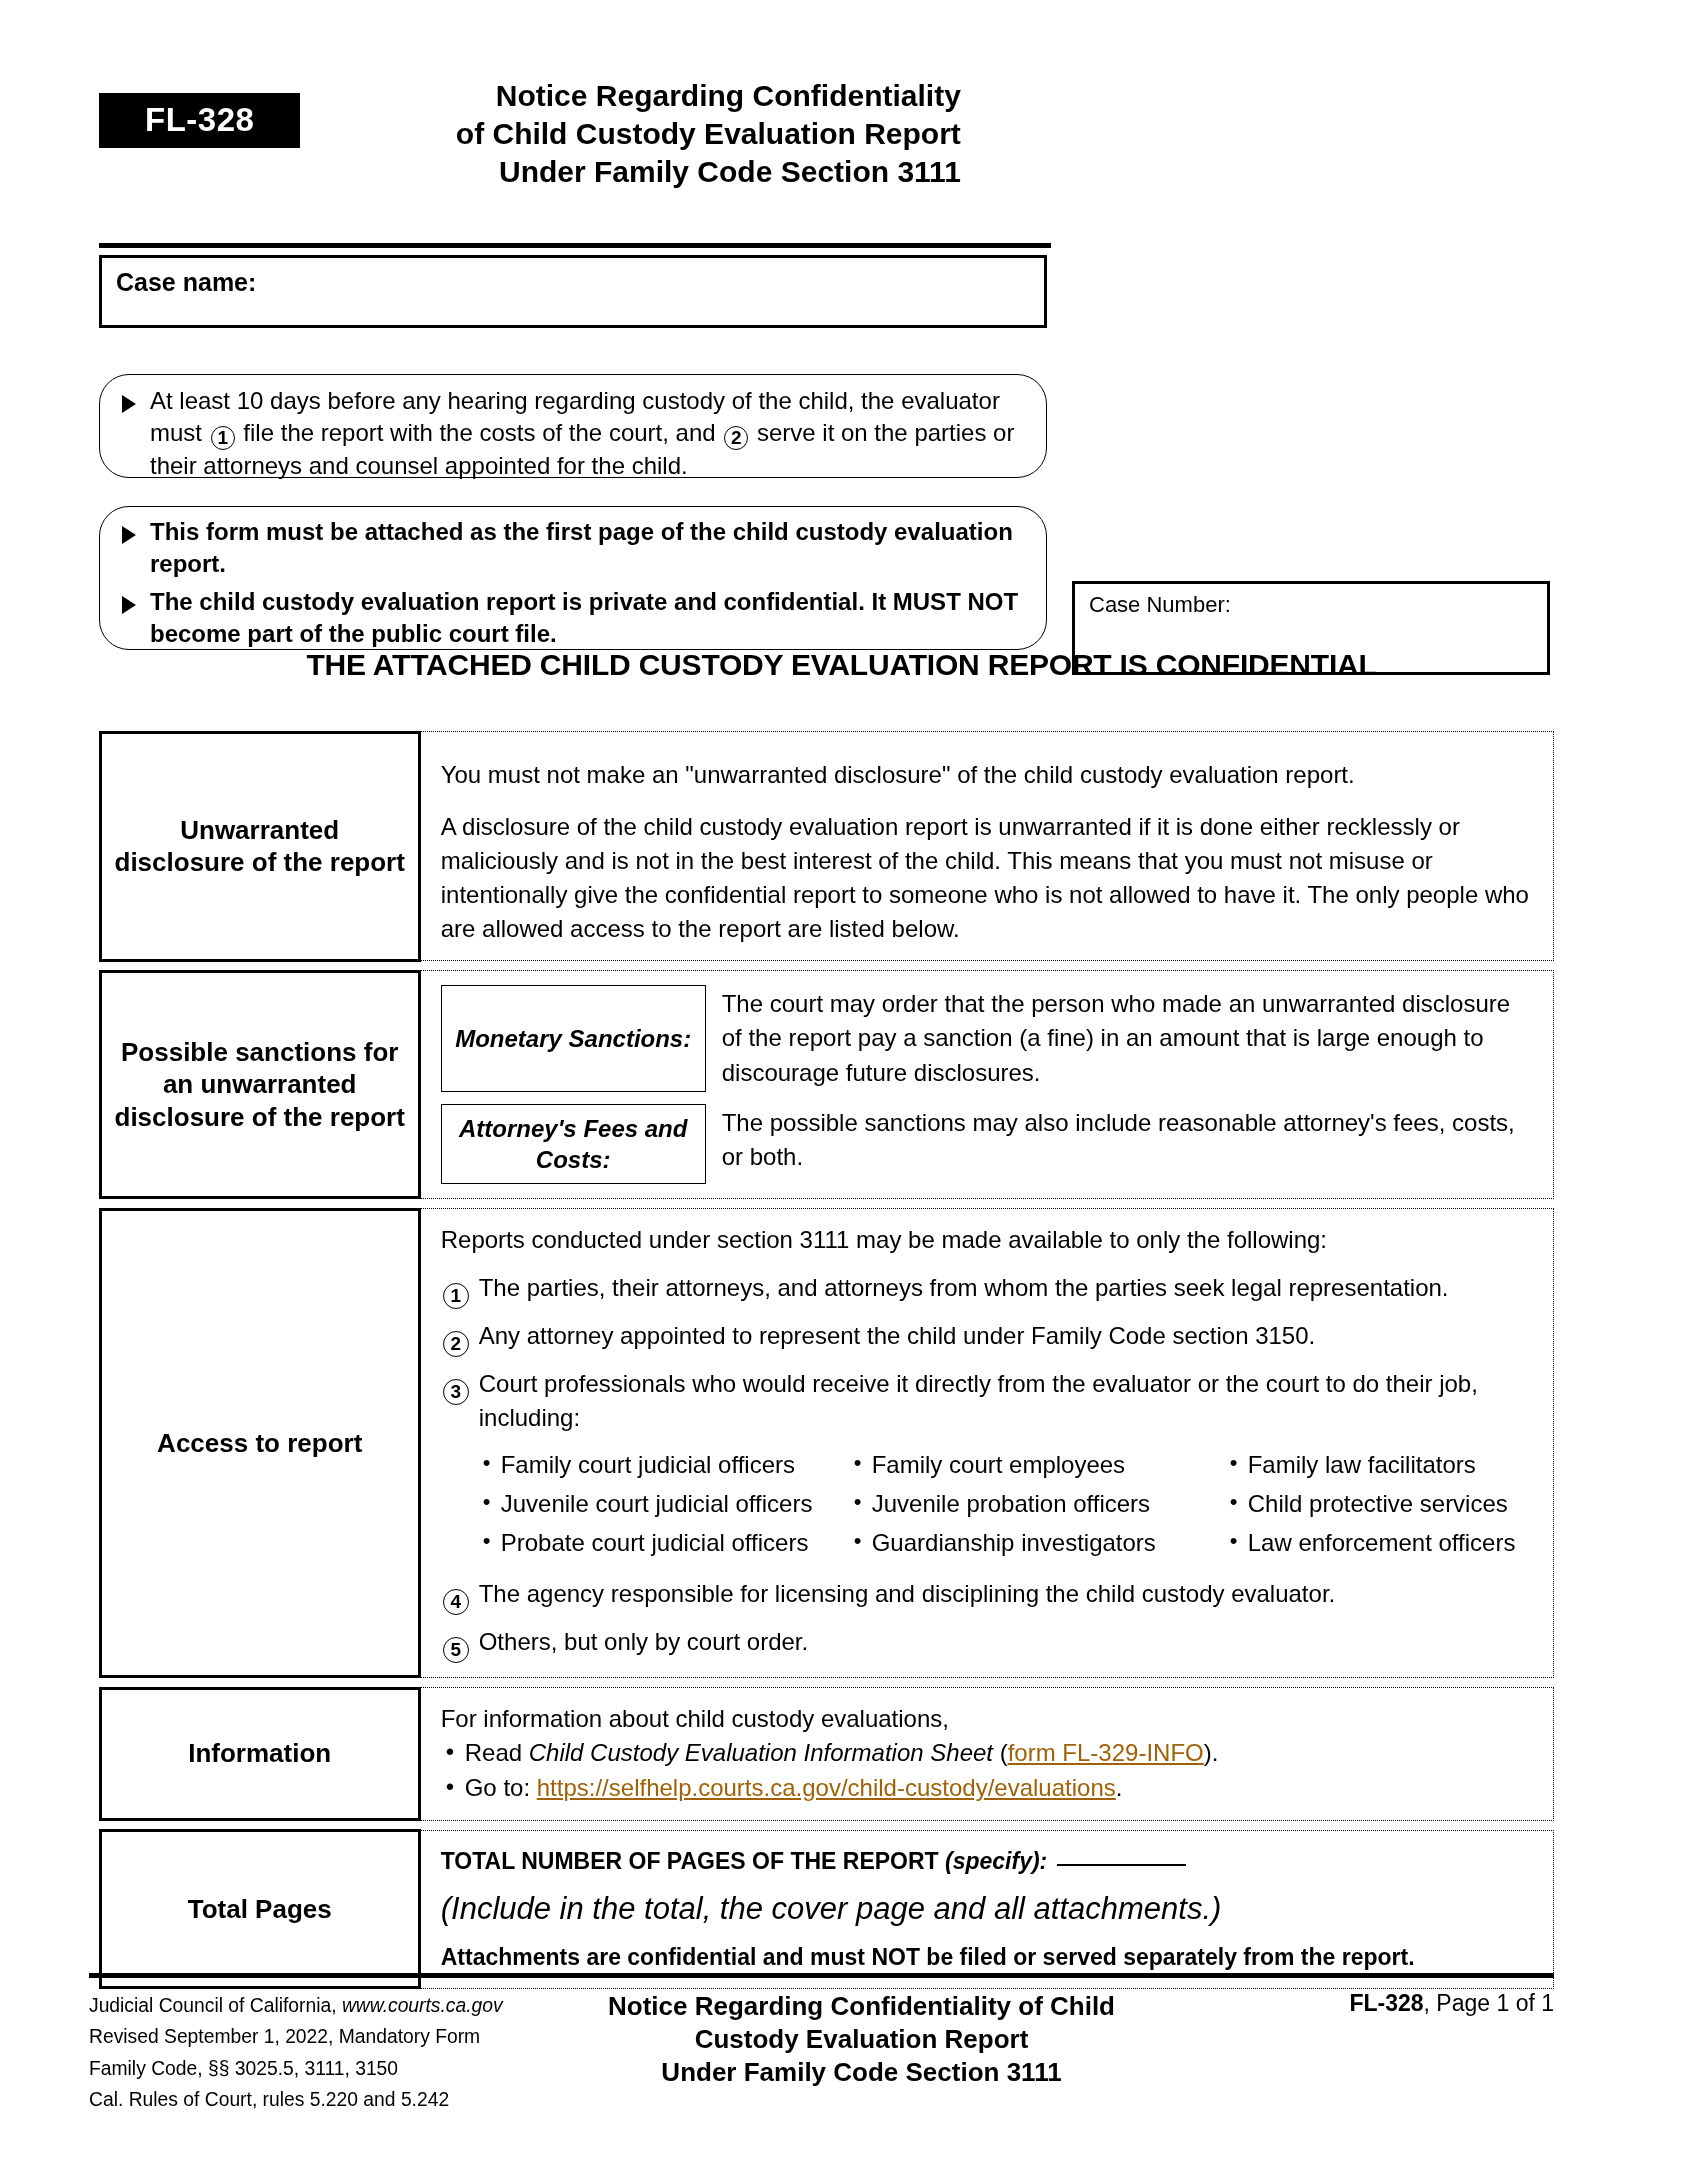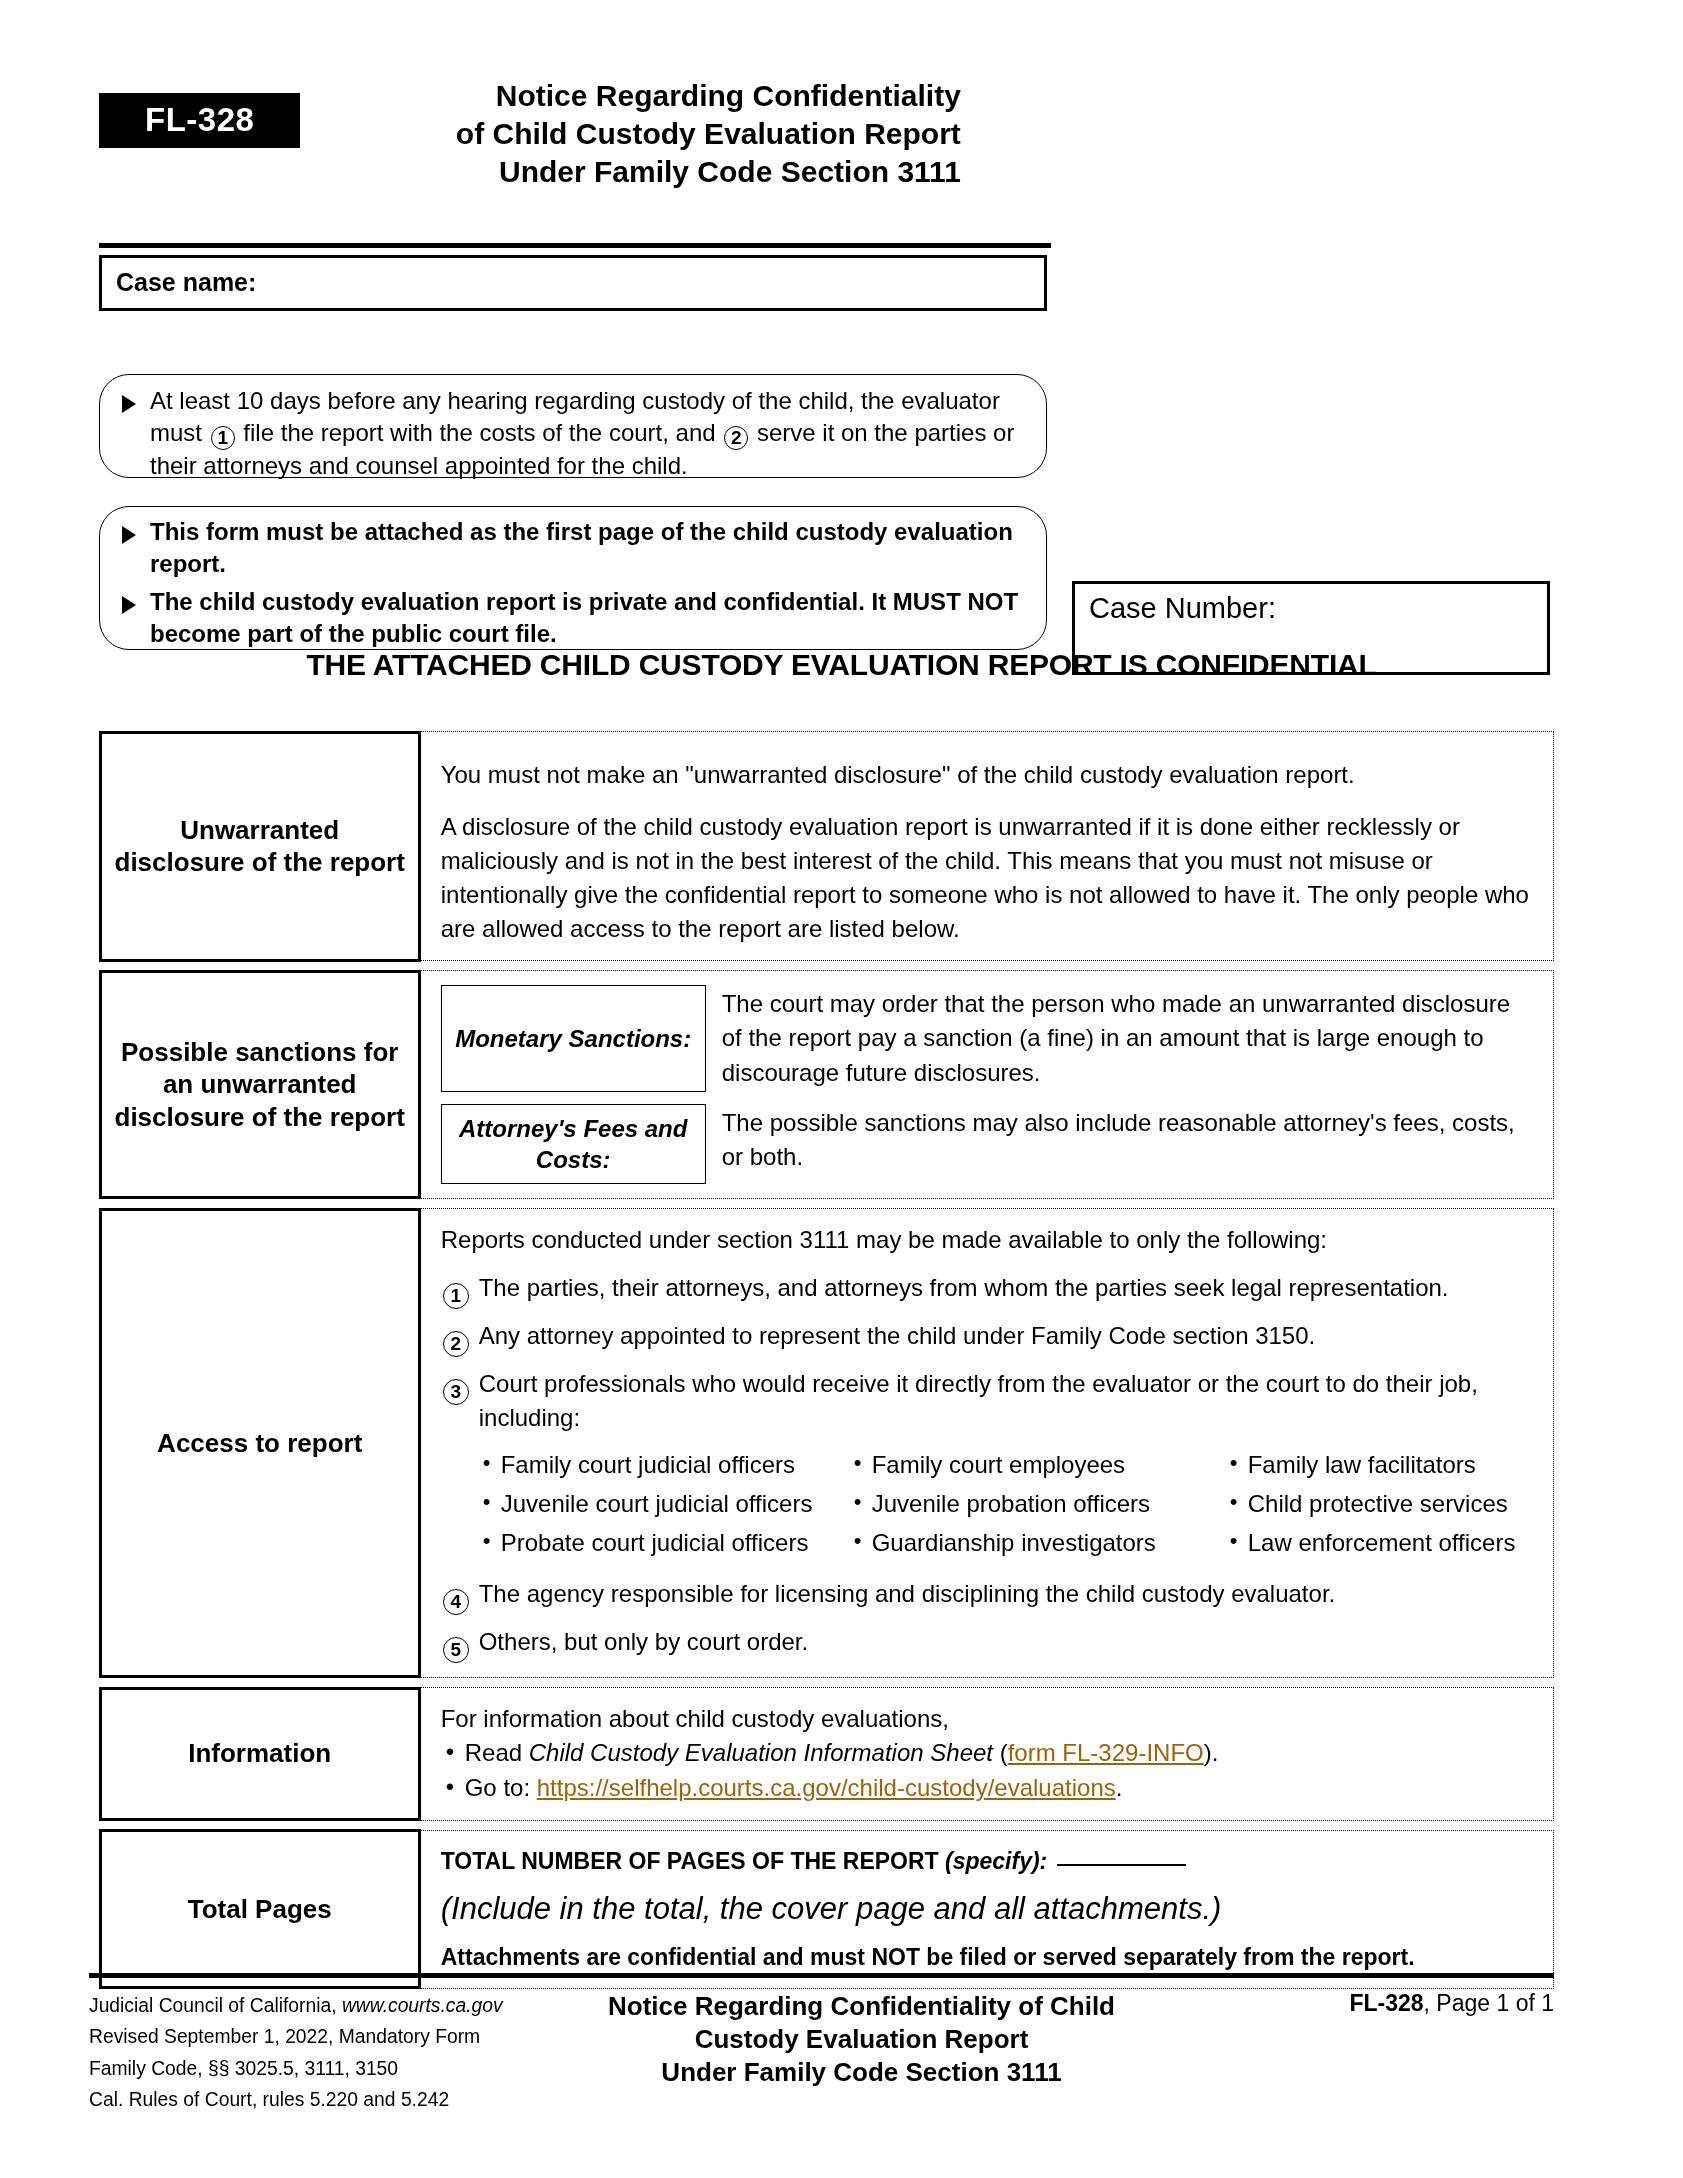--- a/index.html
+++ b/index.html
@@ -63,21 +63,21 @@
     height: 5px;
     background: #000000;
   }
 
   
   .case-name-box {
     position: absolute;
     left: 99px;
     top: 255px;
     width: 948px;
-    height: 56px;
+    height: 73px;
     border: 3px solid #000000;
     box-sizing: border-box;
   }
   .case-name-label {
     position: absolute;
     left: 14px;
     top: 10px;
     font-weight: bold;
     font-size: 25px;
   }
@@ -156,21 +156,21 @@
     top: 581px;
     width: 478px;
     height: 94px;
     border: 3px solid #000000;
     box-sizing: border-box;
   }
   .case-number-label {
     position: absolute;
     left: 14px;
     top: 8px;
-    font-size: 29px;
+    font-size: 22px;
   }
 
   
   .banner {
     position: absolute;
     left: 0;
     top: 648px;
     width: 1683px;
     text-align: center;
     font-weight: bold;

